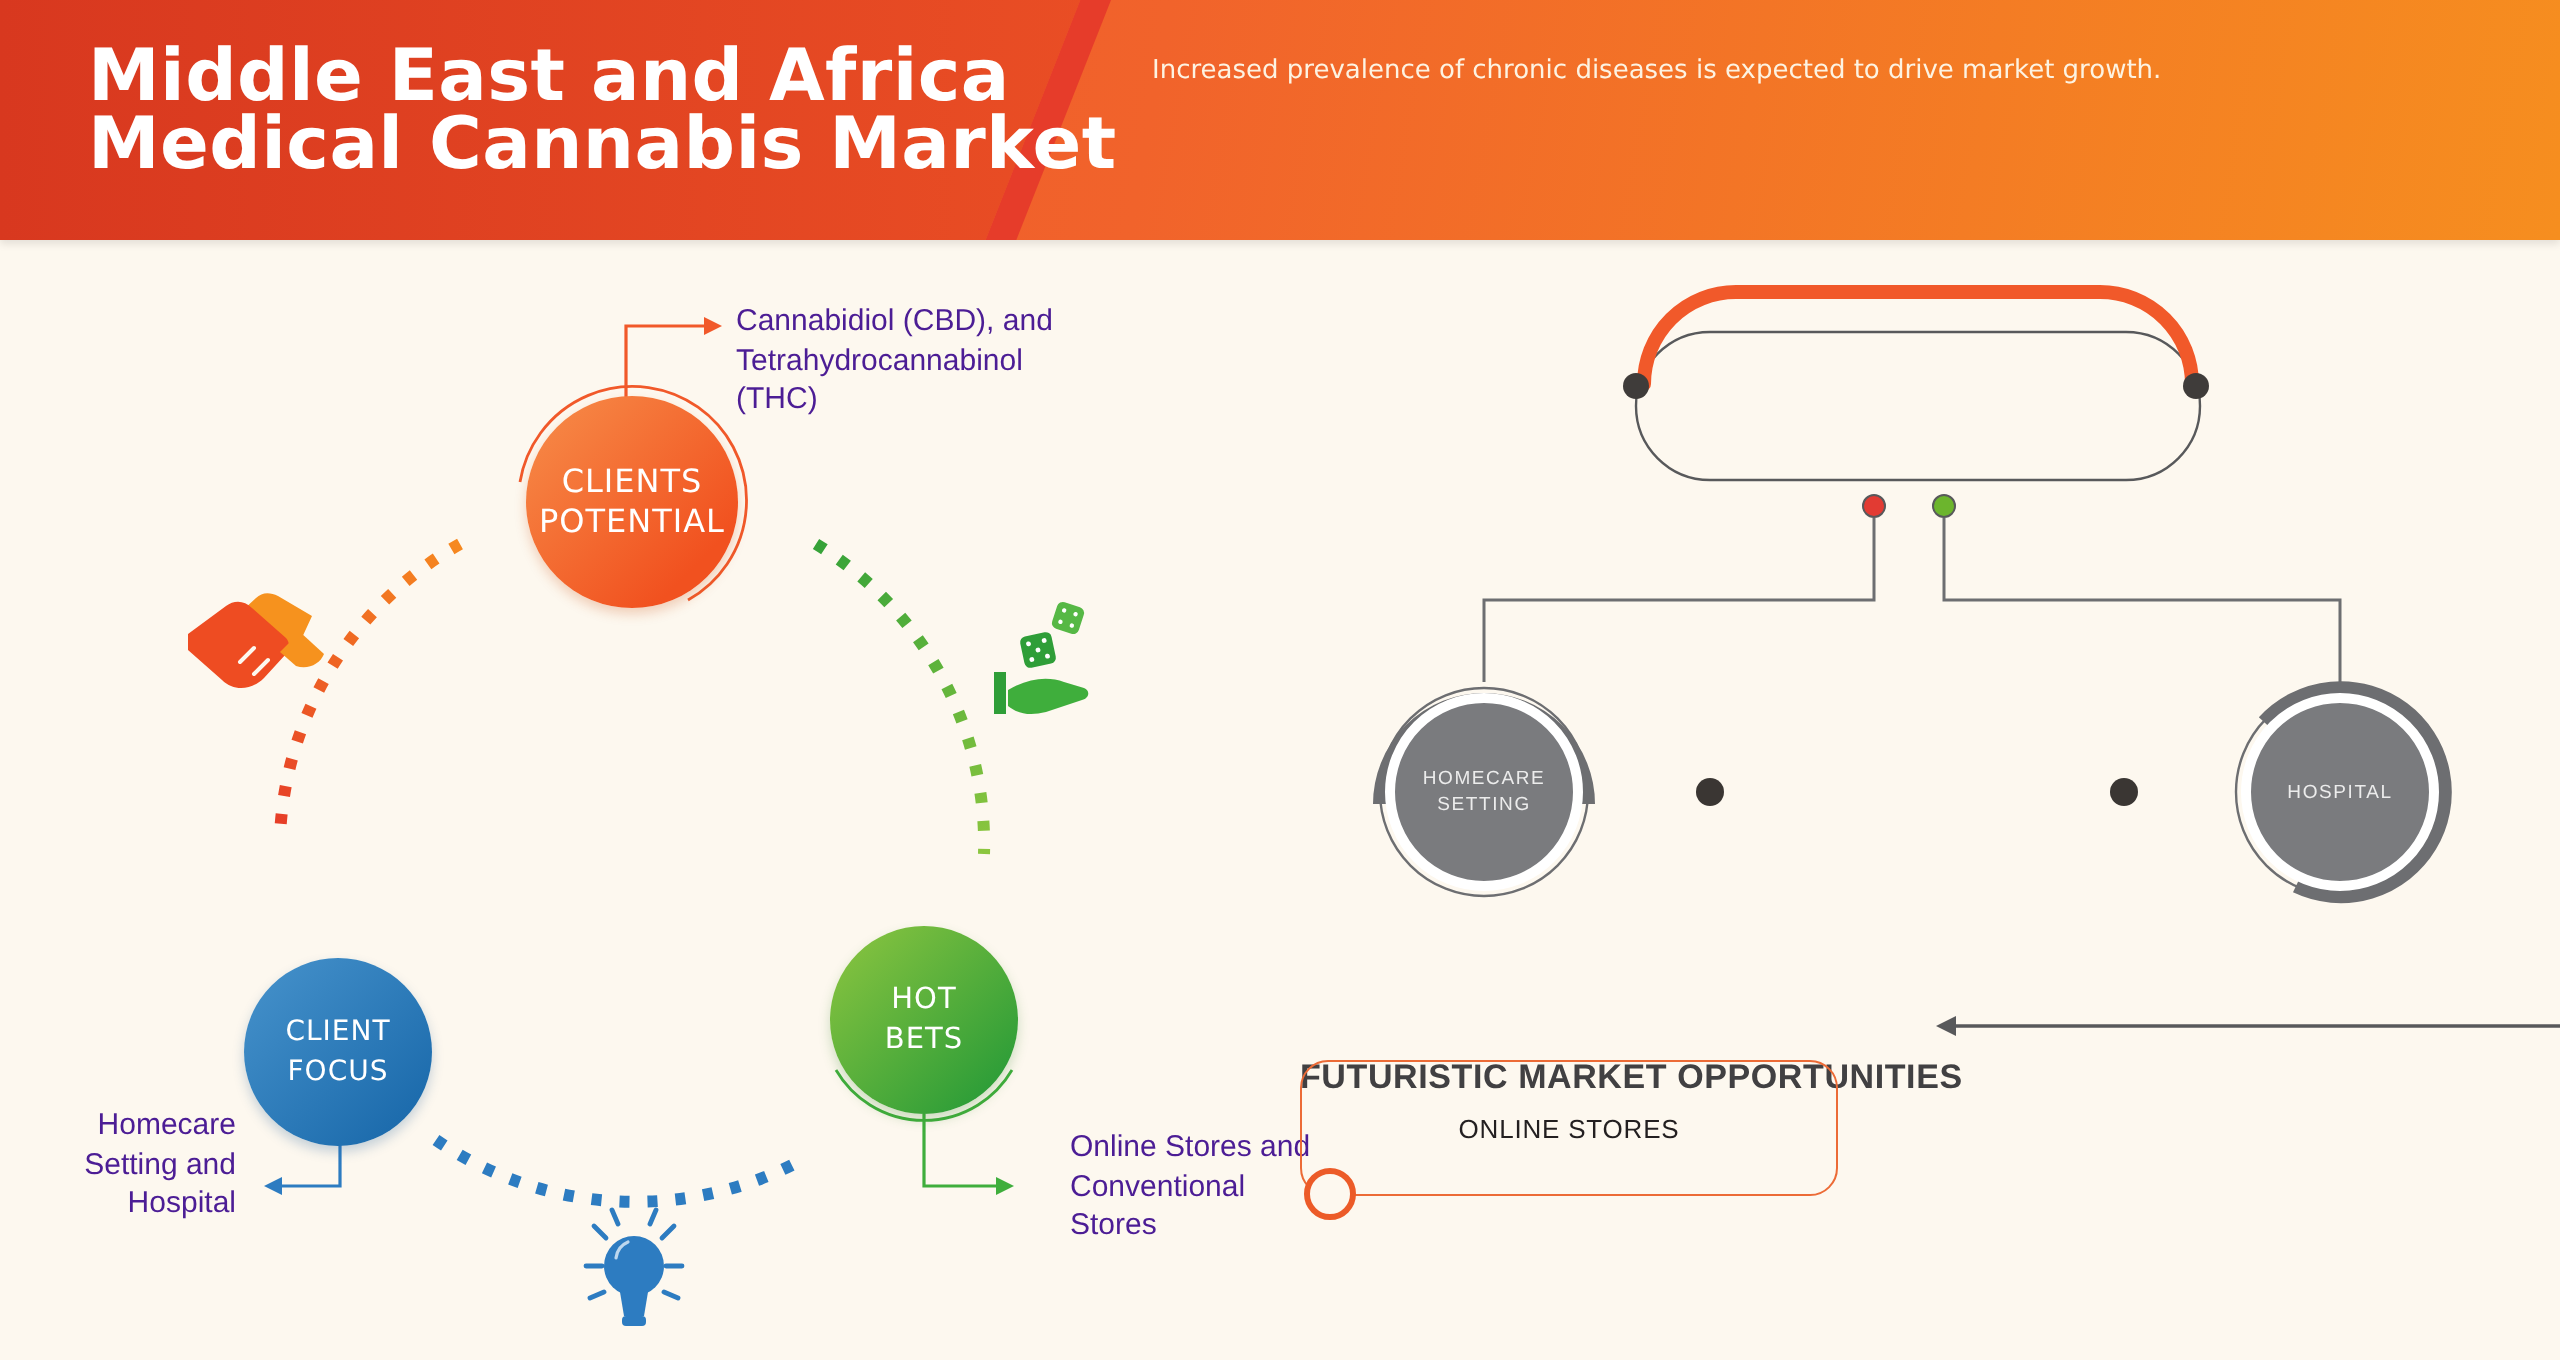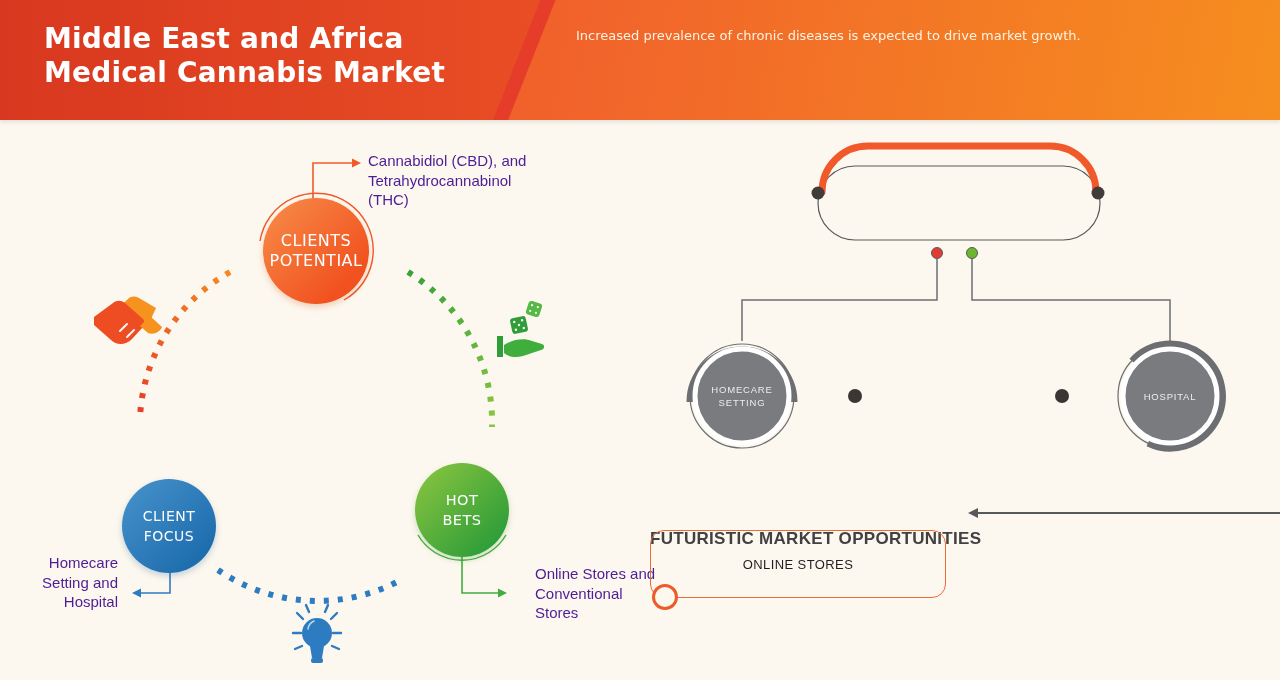--- a/index.html
+++ b/index.html
@@ -10,21 +10,21 @@
   .header{position:absolute;left:0;top:0;width:1280px;height:120px;
           background:linear-gradient(100deg,#ed4f2a 0%,#f1632b 45%,#f68e1f 100%);
           box-shadow:0 2px 4px rgba(0,0,0,.10);}
   .header-left-block{position:absolute;inset:0;
           background:linear-gradient(90deg,#d8381f 0%,#ee5426 55%,#f89c1c 100%);
           clip-path:polygon(0 0,42.2% 0,38.5% 100%,0 100%);}
   .header-stripe{position:absolute;inset:0;background:#e63c2a;
           clip-path:polygon(42.2% 0,43.4% 0,39.7% 100%,38.5% 100%);}
   .header-title{position:absolute;left:44px;top:22px;color:#ffffff;
           font-family:"DejaVu Sans",sans-serif;font-weight:bold;
-          font-size:28px;line-height:34px;letter-spacing:.2px;}
+          font-size:36px;line-height:34px;letter-spacing:.2px;}
   .header-title span{display:block;}
   .header-subtitle{position:absolute;left:576px;top:23px;width:640px;color:#fdf3e2;
           font-family:"DejaVu Sans",sans-serif;font-size:13px;line-height:26px;}
 
   
   .deco{position:absolute;left:0;top:0;pointer-events:none;}
 
   
   .circle{position:absolute;border-radius:50%;display:flex;flex-direction:column;
           align-items:center;justify-content:center;color:#fff;text-align:center;
@@ -61,21 +61,21 @@
   .node-label span{display:block;}
   .nl-homecare{left:696px;top:350px;}
   .nl-hospital{left:1124px;top:350px;}
 
   
   .opp-heading{position:absolute;left:650px;top:501px;color:#414042;font-size:17px;
         font-weight:600;letter-spacing:.3px;margin-top:28px;}
   .opp-box{position:absolute;top:530px;height:68px;border:1.4px solid #ec6b36;
         border-radius:14px;display:flex;align-items:center;justify-content:center;
         font-size:13px;color:#231f20;letter-spacing:.4px;box-sizing:border-box;}
-  .opp-box-1{left:650px;width:296px;}
+  .opp-box-1{left:650px;width:269px;}
   .opp-box-2{left:967px;width:301px;}
   .ring{position:absolute;left:1px;bottom:-13px;width:20px;height:20px;border-radius:50%;
         border:3px solid #ec5b28;background:#fdf8ef;}
 </style>
 </head>
 <body>
 
 <div class="stage">
 
   <div class="header">

